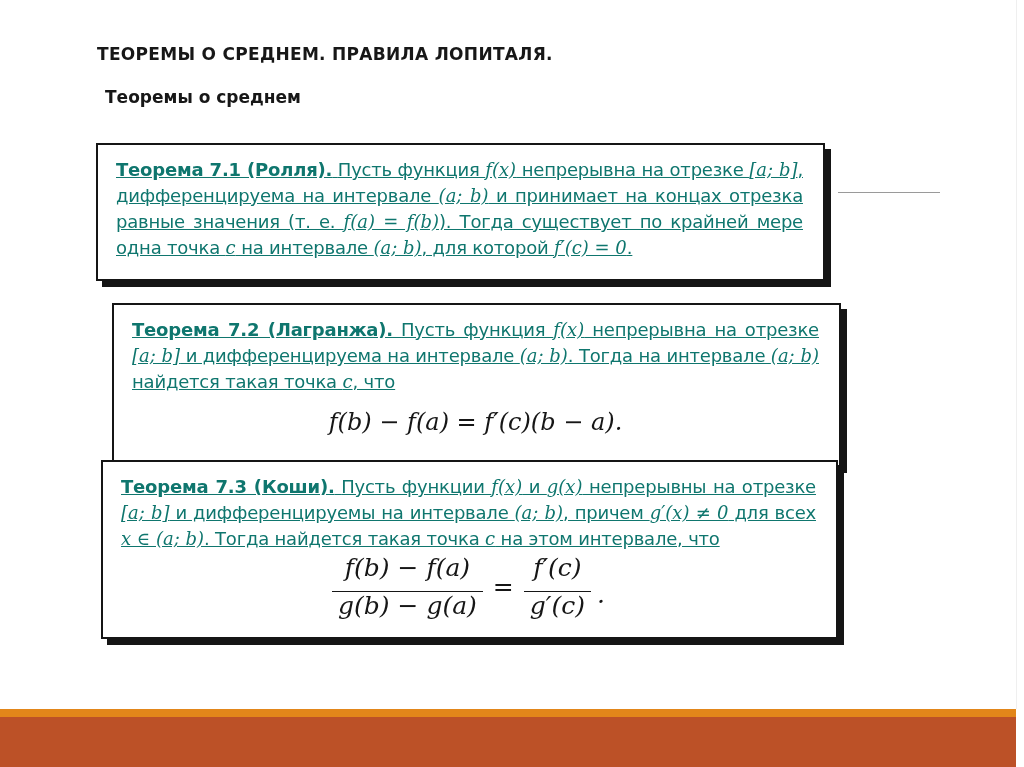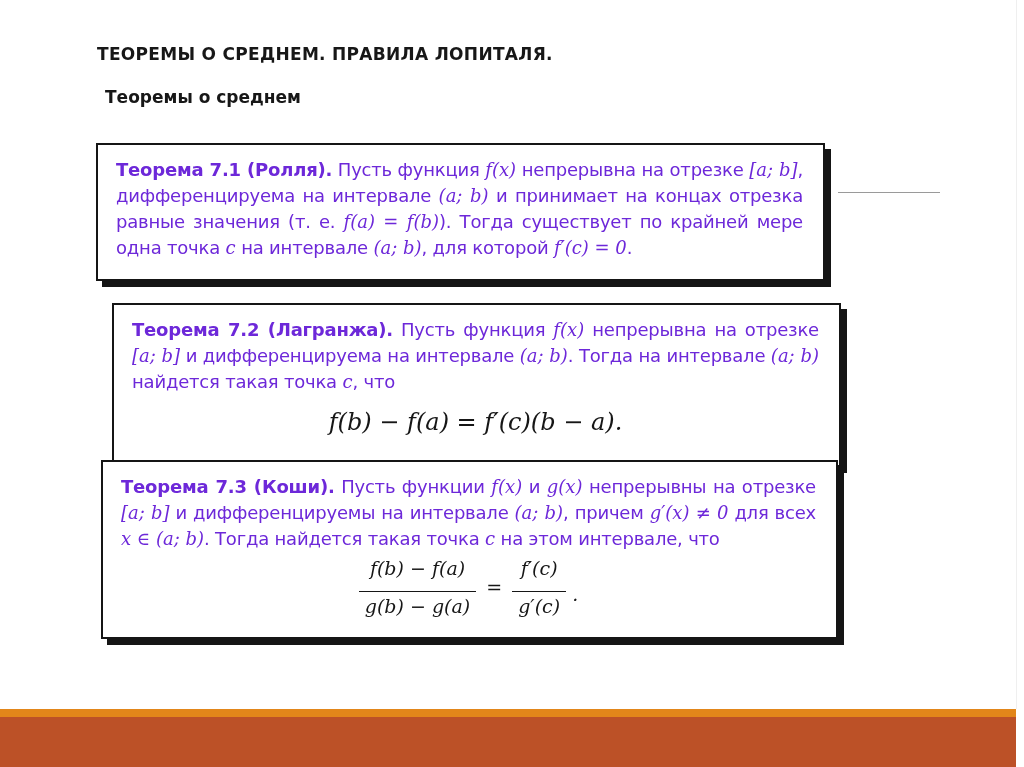--- a/index.html
+++ b/index.html
@@ -18,30 +18,30 @@
   .thm-box{
     position:absolute;box-sizing:border-box;background:#ffffff;
     border:2px solid #151515;box-shadow:6px 6px 0 #151515;
     padding:12px 20px 12px 18px;
   }
   .box-1{left:96px;top:143px;width:729px;min-height:138px;}
   .box-2{left:112px;top:303px;width:729px;min-height:164px;}
   .box-3{left:101px;top:460px;width:737px;min-height:179px;}
   .thm-text{
     margin:0;font-size:18px;line-height:26px;text-align:justify;
-    letter-spacing:-.2px;color:#6d28d9;
+    letter-spacing:-.2px;color:#0f766e;text-decoration:underline;
   }
   .thm-name{font-weight:700;}
   .m{font-family:"DejaVu Serif","Liberation Serif",serif;font-style:italic;letter-spacing:0;}
   .eq-center{
     text-align:center;font-size:24px;line-height:26px;margin:14px 0 4px 0;color:#161616;
   }
   .eq-row{
     display:flex;justify-content:center;align-items:center;gap:10px;
-    margin:4px 0 0 0;font-size:19px;color:#161616;
+    margin:4px 0 0 0;font-size:25px;color:#161616;
   }
   .frac{display:inline-flex;flex-direction:column;text-align:center;}
   .frac .num{padding:0 6px 2px 6px;line-height:24px;}
   .frac .den{padding:2px 6px 0 6px;line-height:24px;border-top:1.6px solid #161616;margin-top:9px;}
   .eq-sign{line-height:24px;}
   .eq-tail{align-self:center;margin-left:-4px;padding-top:14px;}
   .sep-line{position:absolute;left:838px;top:192px;width:102px;height:1px;background:#9a9a9a;}
   .edge-line{position:absolute;left:1016px;top:0;width:1px;height:709px;background:#efefef;}
   .accent-stripe{position:absolute;left:0;top:709px;width:1016px;height:8px;}
   .accent-band{position:absolute;left:0;top:717px;width:1016px;height:50px;}

